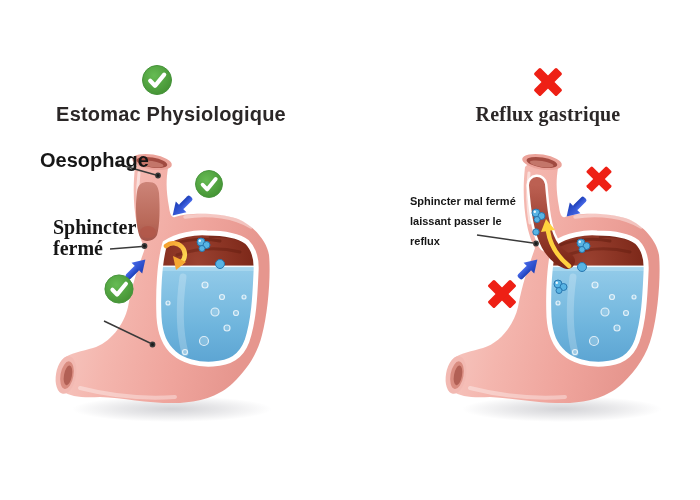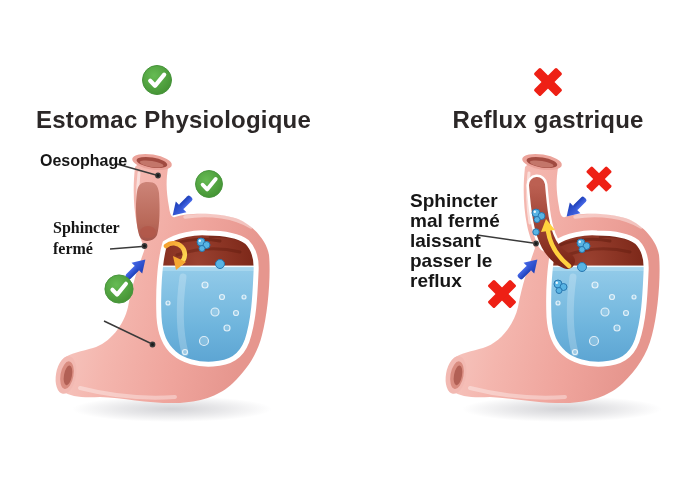--- a/index.html
+++ b/index.html
@@ -3,31 +3,31 @@
 <meta charset="utf-8">
 <style>
   html,body{margin:0;padding:0;background:#e8e8e8;}
   .stage{
     position:relative;width:700px;height:500px;background:#ffffff;
     overflow:hidden;font-family:"Liberation Sans",sans-serif;
   }
   .art{position:absolute;left:0;top:0;}
   .panel-title{
     position:absolute;text-align:center;font-weight:700;
-    font-size:24px;color:#2b2727;letter-spacing:.2px;white-space:nowrap;
+    font-size:20px;color:#2b2727;letter-spacing:.2px;white-space:nowrap;
   }
   .title-left{left:36px;top:90px;width:270px;}
-  .title-right{left:428px;top:90px;width:240px;}
+  .title-right{left:428px;top:90px;width:240px;font-family:Liberation Serif, serif;}
   .anno{
-    position:absolute;font-weight:700;color:#161616;font-size:16px;line-height:21px;
+    position:absolute;font-weight:700;color:#161616;font-size:20px;line-height:21px;
   }
   .anno-oesophage{left:40px;top:150px;width:110px;}
   .anno-sphincter-left{left:53px;top:217px;width:92px;font-family:Liberation Serif, serif;}
   .anno-estomac{left:45px;top:304px;width:110px;}
-  .anno-sphincter-right{left:410px;top:191px;width:120px;font-size:19px;line-height:20px;}
+  .anno-sphincter-right{left:410px;top:191px;width:120px;font-size:11px;line-height:20px;}
 </style>
 </head>
 <body>
 
 <div class="stage">
 
   <svg class="art" width="700" height="500" viewBox="0 0 700 500">
     <defs>
       <linearGradient id="gradBody" x1="0" y1="0" x2="1" y2="0.25">
         <stop offset="0" stop-color="#f8d2cc"></stop>

